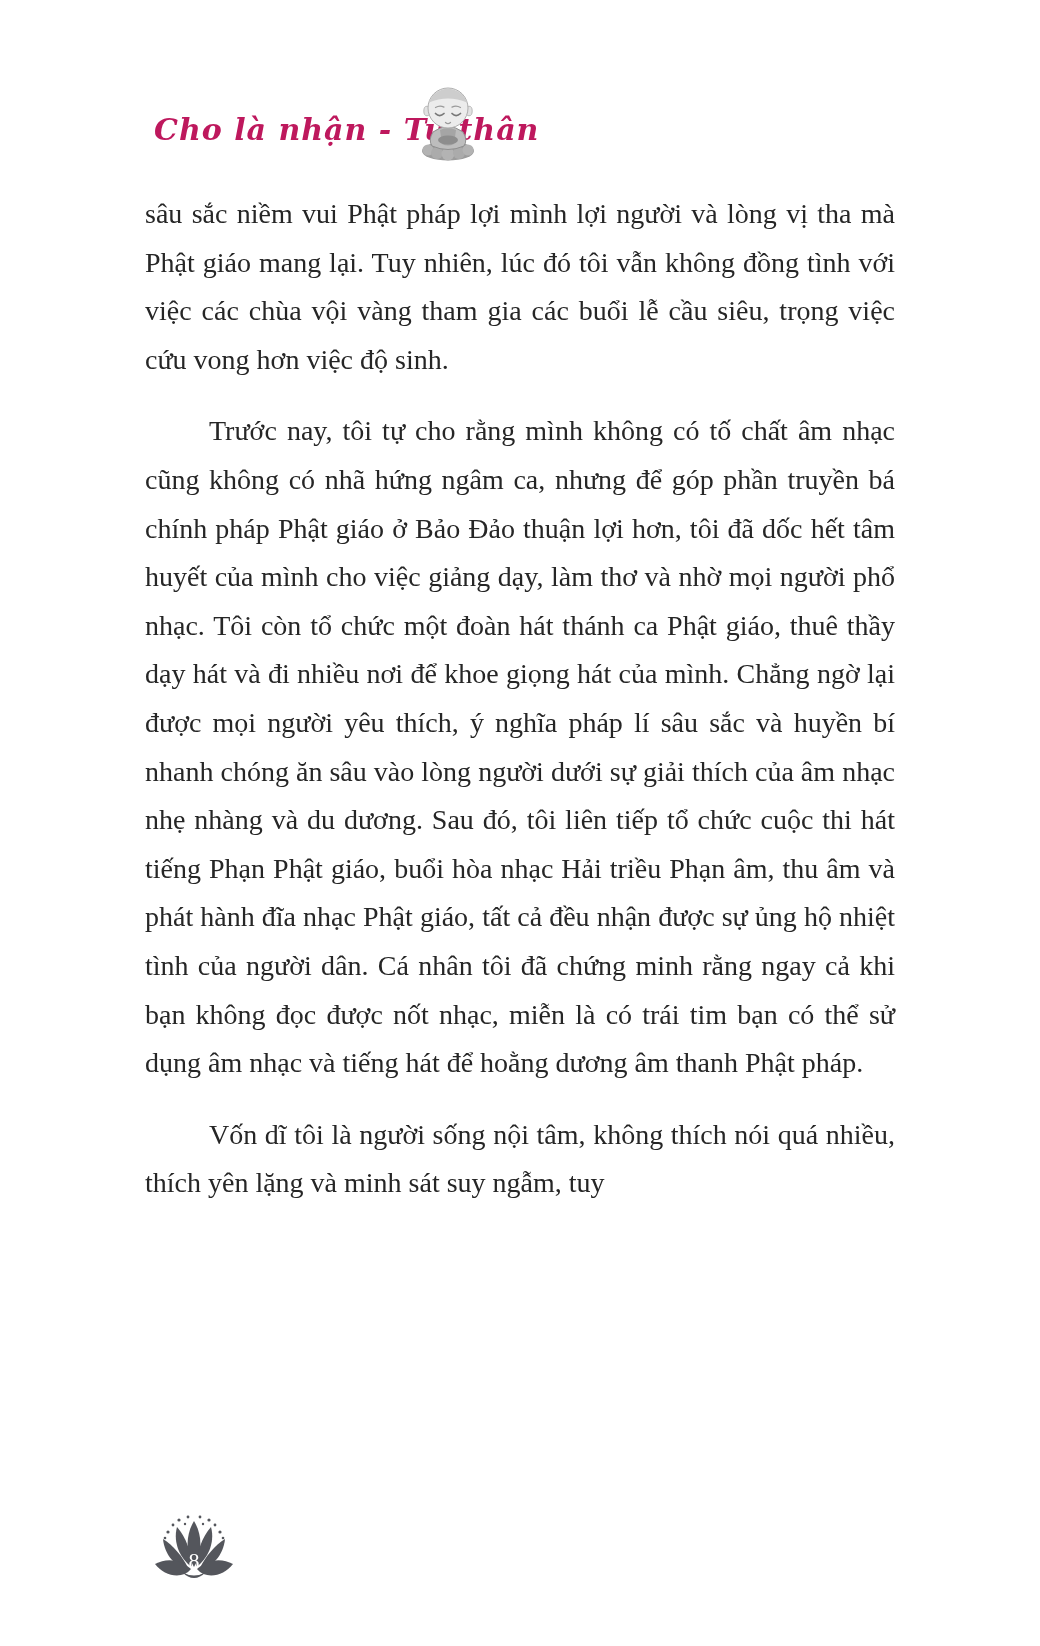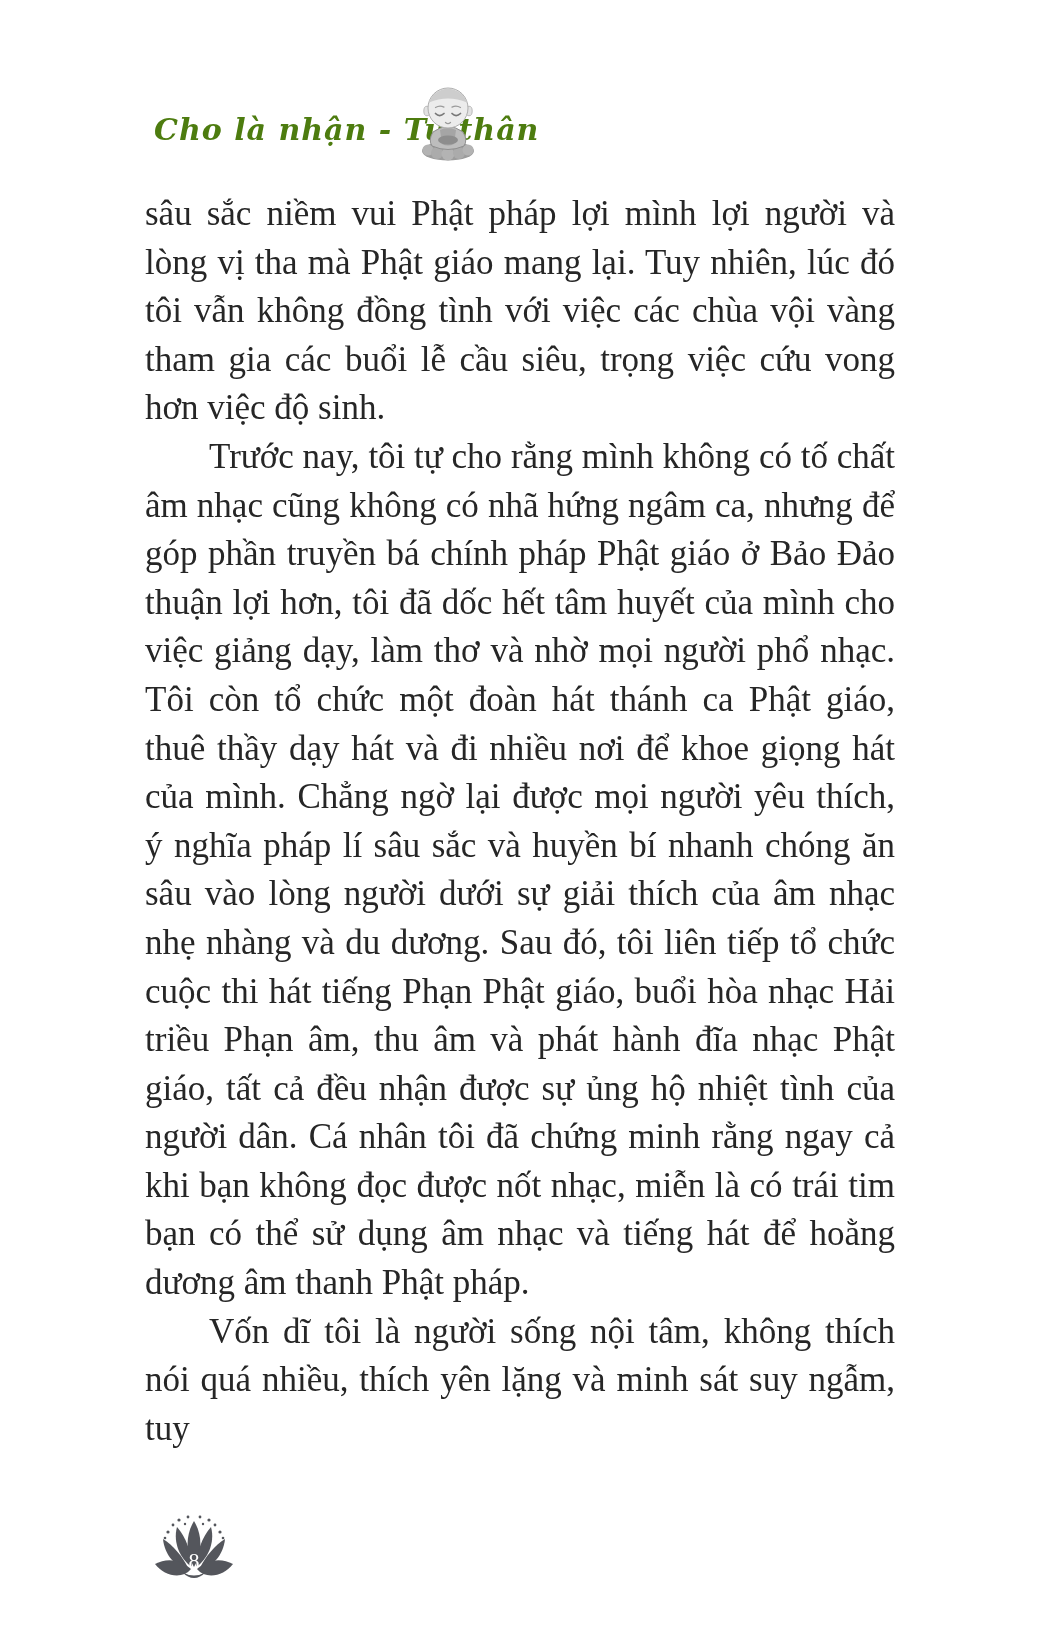--- a/index.html
+++ b/index.html
@@ -14,43 +14,43 @@
   
   .header-title {
     position: absolute;
     left: 154px;
     top: 112px;
     font-family: "DejaVu Serif", serif;
     font-style: italic;
     font-weight: 600;
     font-size: 30px;
     letter-spacing: 1px;
-    color: #4d7c0f;
+    color: #be185d;
     white-space: nowrap;
   }
   .monk-icon {
     position: absolute;
     left: 420px;
     top: 82px;
     width: 56px;
     height: 80px;
   }
   
   .content {
     position: absolute;
     left: 145px;
     top: 190px;
     width: 750px;
-    font-size: 35px;
+    font-size: 28px;
     line-height: 48.6px;
     text-align: justify;
     color: #262626;
   }
   .content p { margin: 0; }
-  .content p + p { }
+  .content p + p { margin-top: 23px; }
   .content p.indent { text-indent: 64px; }
   
   .lotus-icon {
     position: absolute;
     left: 152px;
     top: 1512px;
     width: 84px;
     height: 78px;
   }
 </style>

